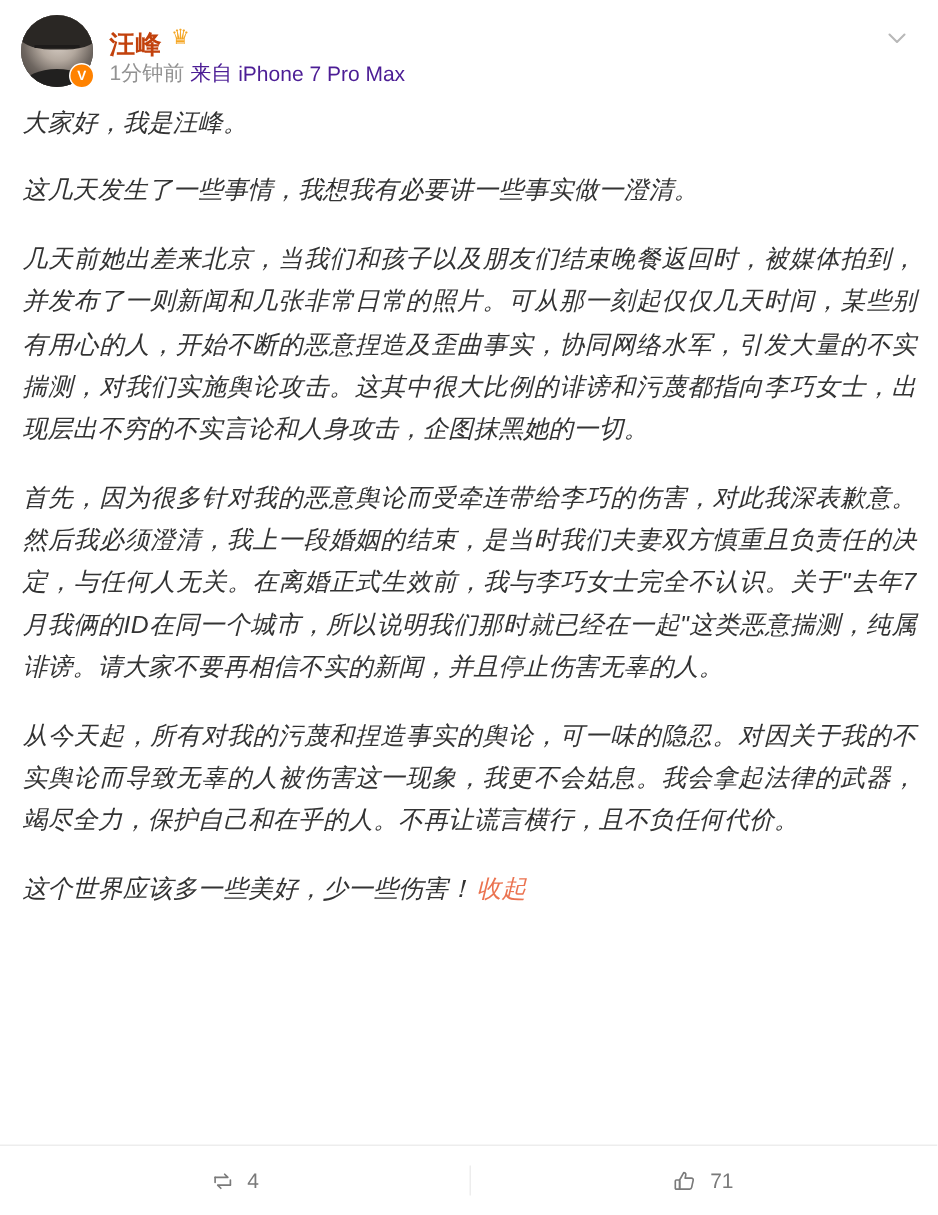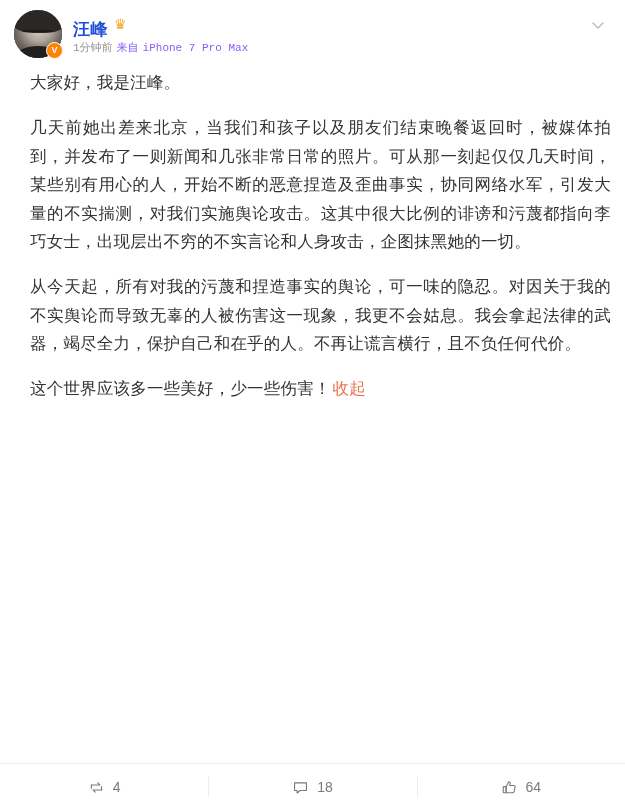--- a/index.html
+++ b/index.html
@@ -89,43 +89,42 @@
     padding-top: 2px;
   }
   .name-row {
     display: flex;
     align-items: center;
     height: 24px;
   }
   .username {
     font-size: 17px;
     font-weight: bold;
-    color: #1d4ed8;
+    color: #c2410c;
     letter-spacing: 0.5px;
     margin-top: 11px;
   }
   .crown-icon {
     margin-left: 6px;
     font-size: 14px;
     line-height: 1;
     color: #f5a623;
   }
   .time-row {
     display: flex;
     align-items: center;
     margin-top: 4px;
-    font-size: 11px;
+    font-size: 14px;
     color: #929292;
-    font-family: Liberation Mono, monospace;
   }
   .time-row .sep {
     width: 4px;
   }
   .source {
-    color: #8b5cf6;
+    color: #4c1d95;
   }
   .collapse-btn {
     flex: 0 0 auto;
     width: 26px;
     height: 26px;
     margin-top: 2px;
     color: #b8b8b8;
     display: flex;
     align-items: center;
     justify-content: center;
@@ -135,22 +134,23 @@
     display: block;
   }
   .content {
     padding: 10px 14px 0 14px;
     font-size: 16.5px;
     line-height: 1.72;
     color: #333333;
     letter-spacing: 0.2px;
   }
   .content p {
-    margin: 0 0 17px 16px;
+    margin: 0 0 17px 1px;
     text-align: justify;
+    font-style: italic;
   }
   .content p:last-child {
     margin-bottom: 0;
   }
   .fold-link {
     color: #eb7350;
     cursor: pointer;
     margin-left: 2px;
   }
   .toolbar {
@@ -225,47 +225,41 @@
 
     <div class="collapse-btn">
       <svg width="16" height="16" viewBox="0 0 16 16" aria-hidden="true">
         <path d="M3 6 L8 11 L13 6" fill="none" stroke="#b8b8b8" stroke-width="1.4" stroke-linecap="round" stroke-linejoin="round"></path>
       </svg>
     </div>
   </div>
 
   <div class="content">
     <p>大家好，我是汪峰。</p>
+    <p>这几天发生了一些事情，我想我有必要讲一些事实做一澄清。</p>
     <p>几天前她出差来北京，当我们和孩子以及朋友们结束晚餐返回时，被媒体拍到，并发布了一则新闻和几张非常日常的照片。可从那一刻起仅仅几天时间，某些别有用心的人，开始不断的恶意捏造及歪曲事实，协同网络水军，引发大量的不实揣测，对我们实施舆论攻击。这其中很大比例的诽谤和污蔑都指向李巧女士，出现层出不穷的不实言论和人身攻击，企图抹黑她的一切。</p>
+    <p>首先，因为很多针对我的恶意舆论而受牵连带给李巧的伤害，对此我深表歉意。然后我必须澄清，我上一段婚姻的结束，是当时我们夫妻双方慎重且负责任的决定，与任何人无关。在离婚正式生效前，我与李巧女士完全不认识。关于"去年7月我俩的ID在同一个城市，所以说明我们那时就已经在一起"这类恶意揣测，纯属诽谤。请大家不要再相信不实的新闻，并且停止伤害无辜的人。</p>
     <p>从今天起，所有对我的污蔑和捏造事实的舆论，可一味的隐忍。对因关于我的不实舆论而导致无辜的人被伤害这一现象，我更不会姑息。我会拿起法律的武器，竭尽全力，保护自己和在乎的人。不再让谎言横行，且不负任何代价。</p>
     <p><span>这个世界应该多一些美好，少一些伤害！</span><span class="fold-link">收起</span></p>
   </div>
 
   <div class="toolbar">
     <div class="tool">
       <span>
         <svg width="17" height="17" viewBox="0 0 20 20" aria-hidden="true">
           <path d="M4 7 H14 L11.5 4.5 M16 13 H6 L8.5 15.5" fill="none" stroke="#7a7a7a" stroke-width="1.3" stroke-linecap="round" stroke-linejoin="round"></path>
           <path d="M4 7 V11 M16 13 V9" fill="none" stroke="#7a7a7a" stroke-width="1.3" stroke-linecap="round"></path>
         </svg>
       </span>
       <span class="count">4</span>
     </div>
     <div class="tool">
       <span>
         <svg width="17" height="17" viewBox="0 0 20 20" aria-hidden="true">
-          <path d="M3 4.5 H17 V13.5 H9.5 L6 16.5 V13.5 H3 Z" fill="none" stroke="#7a7a7a" stroke-width="1.3" stroke-linejoin="round"></path>
-        </svg>
-      </span>
-      <span class="count">18</span>
-    </div>
-    <div class="tool">
-      <span>
-        <svg width="17" height="17" viewBox="0 0 20 20" aria-hidden="true">
           <path d="M6 9 L9.2 3.2 C10.4 3.2 11 4 10.8 5.1 L10.3 7.6 H15.2 C16.2 7.6 16.8 8.4 16.6 9.3 L15.4 14.8 C15.25 15.6 14.6 16.2 13.8 16.2 H6 Z" fill="none" stroke="#7a7a7a" stroke-width="1.3" stroke-linejoin="round"></path>
           <rect x="2.6" y="9" width="3.4" height="7.2" rx="0.8" fill="none" stroke="#7a7a7a" stroke-width="1.3"></rect>
         </svg>
       </span>
-      <span class="count">64</span>
+      <span class="count">71</span>
     </div>
   </div>
 
 </div>
 
 </body></html>

